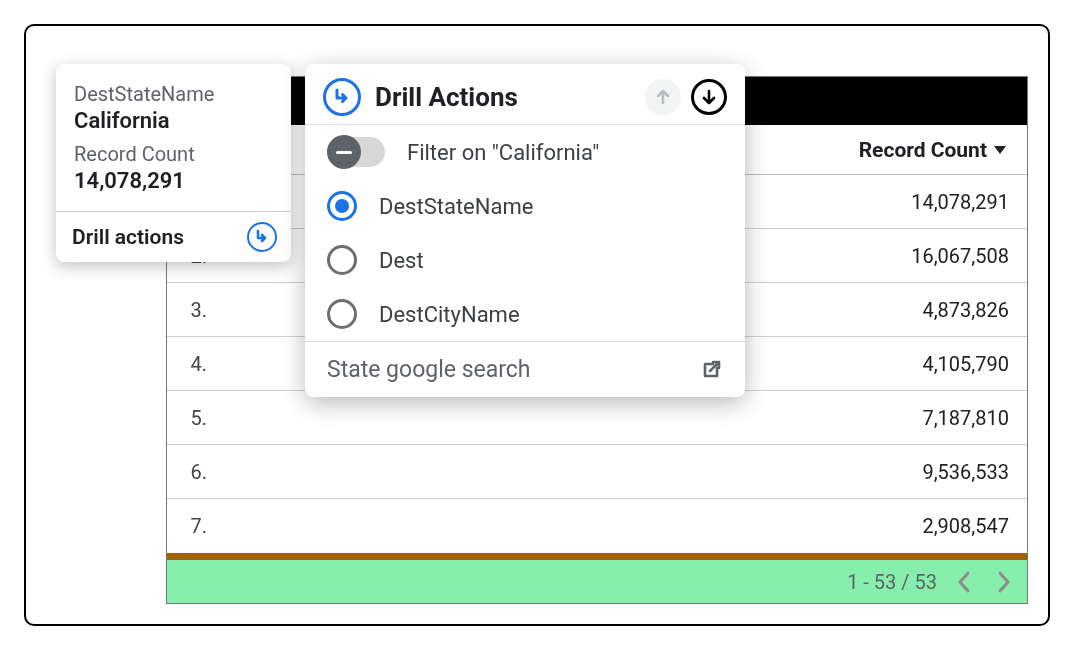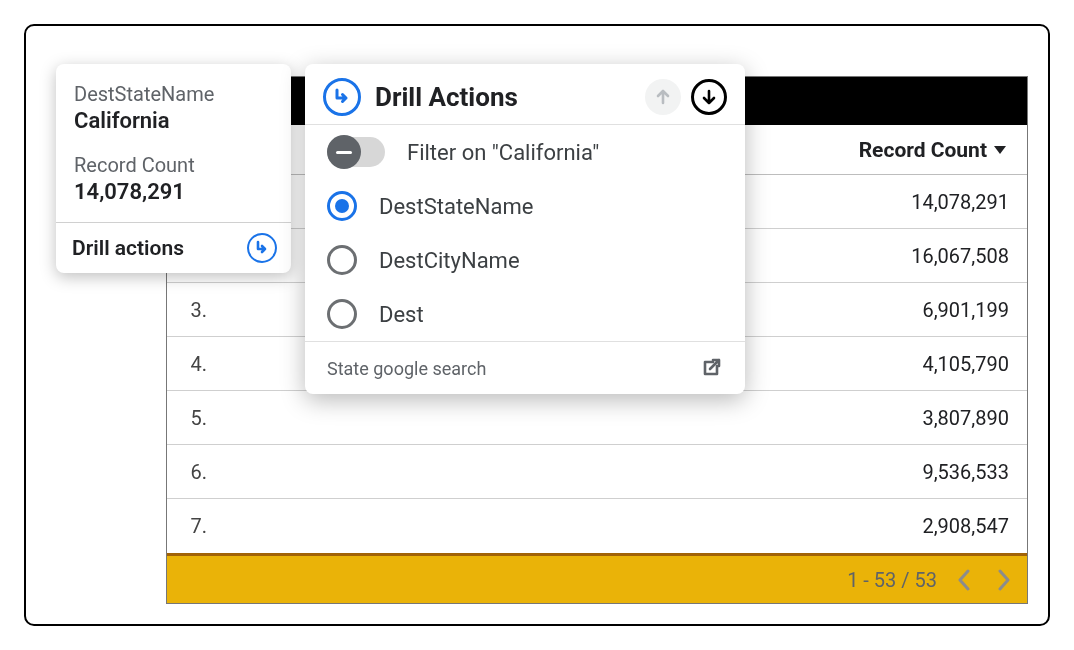--- a/index.html
+++ b/index.html
@@ -75,22 +75,22 @@
       position: absolute;
       bottom: 0; left: 0; right: 0;
       height: 50px;
       display: flex;
       align-items: center;
       justify-content: flex-end;
       gap: 20px;
       padding-right: 16px;
       color: #5f6368;
       font-size: 20px;
-      border-top: 3px solid #a16207;
-      background: #eab308;
+      border-top: 7px solid #a16207;
+      background: #86efac;
     }
     .pagenav { display: flex; gap: 26px; align-items: center; }
     .chevron { color: #8c8c8c; cursor: pointer; }
     .chevron svg { display: block; }
 
     
     .tooltip-card {
       position: absolute;
       left: 30px; top: 38px;
       width: 235px;
@@ -102,21 +102,21 @@
     .tooltip-body { padding: 18px 18px 10px 18px; }
     .tt-label {
       color: #5f6368;
       font-size: 20px;
       margin-bottom: 2px;
     }
     .tt-value {
       color: #202124;
       font-size: 22px;
       font-weight: 600;
-      margin-bottom: 20px;
+      margin-bottom: 9px;
     }
     .tooltip-footer {
       border-top: 1px solid #d0d0d0;
       padding: 10px 14px 10px 16px;
       display: flex;
       align-items: center;
       justify-content: space-between;
       cursor: pointer;
     }
     .tooltip-footer-label {
@@ -208,21 +208,21 @@
     }
     .radio.selected { border-color: #1a73e8; }
     .radio.selected .dot {
       width: 14px; height: 14px; border-radius: 50%; background: #1a73e8;
     }
 
     .drill-link {
       display: flex; align-items: center; justify-content: space-between;
       padding: 14px 22px;
       color: #5f6368;
-      font-size: 18px;
+      font-size: 23px;
       border-top: 1px solid #e0e0e0;
       cursor: pointer;
     }
     .open-ext svg { display: block; }
   </style>
 </head>
 <body>
 
 <div class="frame">
   <div class="frame-inner">
@@ -243,29 +243,29 @@
         <div class="trow">
           <div class="tidx">1.</div>
           <div class="tval">14,078,291</div>
         </div>
         <div class="trow">
           <div class="tidx">2.</div>
           <div class="tval">16,067,508</div>
         </div>
         <div class="trow">
           <div class="tidx">3.</div>
-          <div class="tval">6,901,199</div>
+          <div class="tval">4,873,826</div>
         </div>
         <div class="trow">
           <div class="tidx">4.</div>
           <div class="tval">4,105,790</div>
         </div>
         <div class="trow">
           <div class="tidx">5.</div>
-          <div class="tval">3,807,890</div>
+          <div class="tval">7,187,810</div>
         </div>
         <div class="trow">
           <div class="tidx">6.</div>
           <div class="tval">9,536,533</div>
         </div>
         <div class="trow">
           <div class="tidx">7.</div>
           <div class="tval">2,908,547</div>
         </div>
       </div>
@@ -337,25 +337,25 @@
       </div>
 
       <div class="drill-option">
         <span class="radio selected">
             <span class="dot"></span>
           </span>
         <span class="drill-option-label">DestStateName</span>
       </div>
       <div class="drill-option">
         <span class="radio"></span>
-        <span class="drill-option-label">DestCityName</span>
+        <span class="drill-option-label">Dest</span>
       </div>
       <div class="drill-option">
         <span class="radio"></span>
-        <span class="drill-option-label">Dest</span>
+        <span class="drill-option-label">DestCityName</span>
       </div>
 
       <div class="drill-link">
         <span>State google search</span>
         <span class="open-ext">
           <svg width="24" height="24" viewBox="0 0 24 24">
               <path d="M6 6 H14 M6 6 V18 H18 V10 M11 13 L20 4 M14 4 H20 V10" stroke="#5f6368" stroke-width="2.6" fill="none" stroke-linecap="round" stroke-linejoin="round"></path>
             </svg>
         </span>
       </div>

